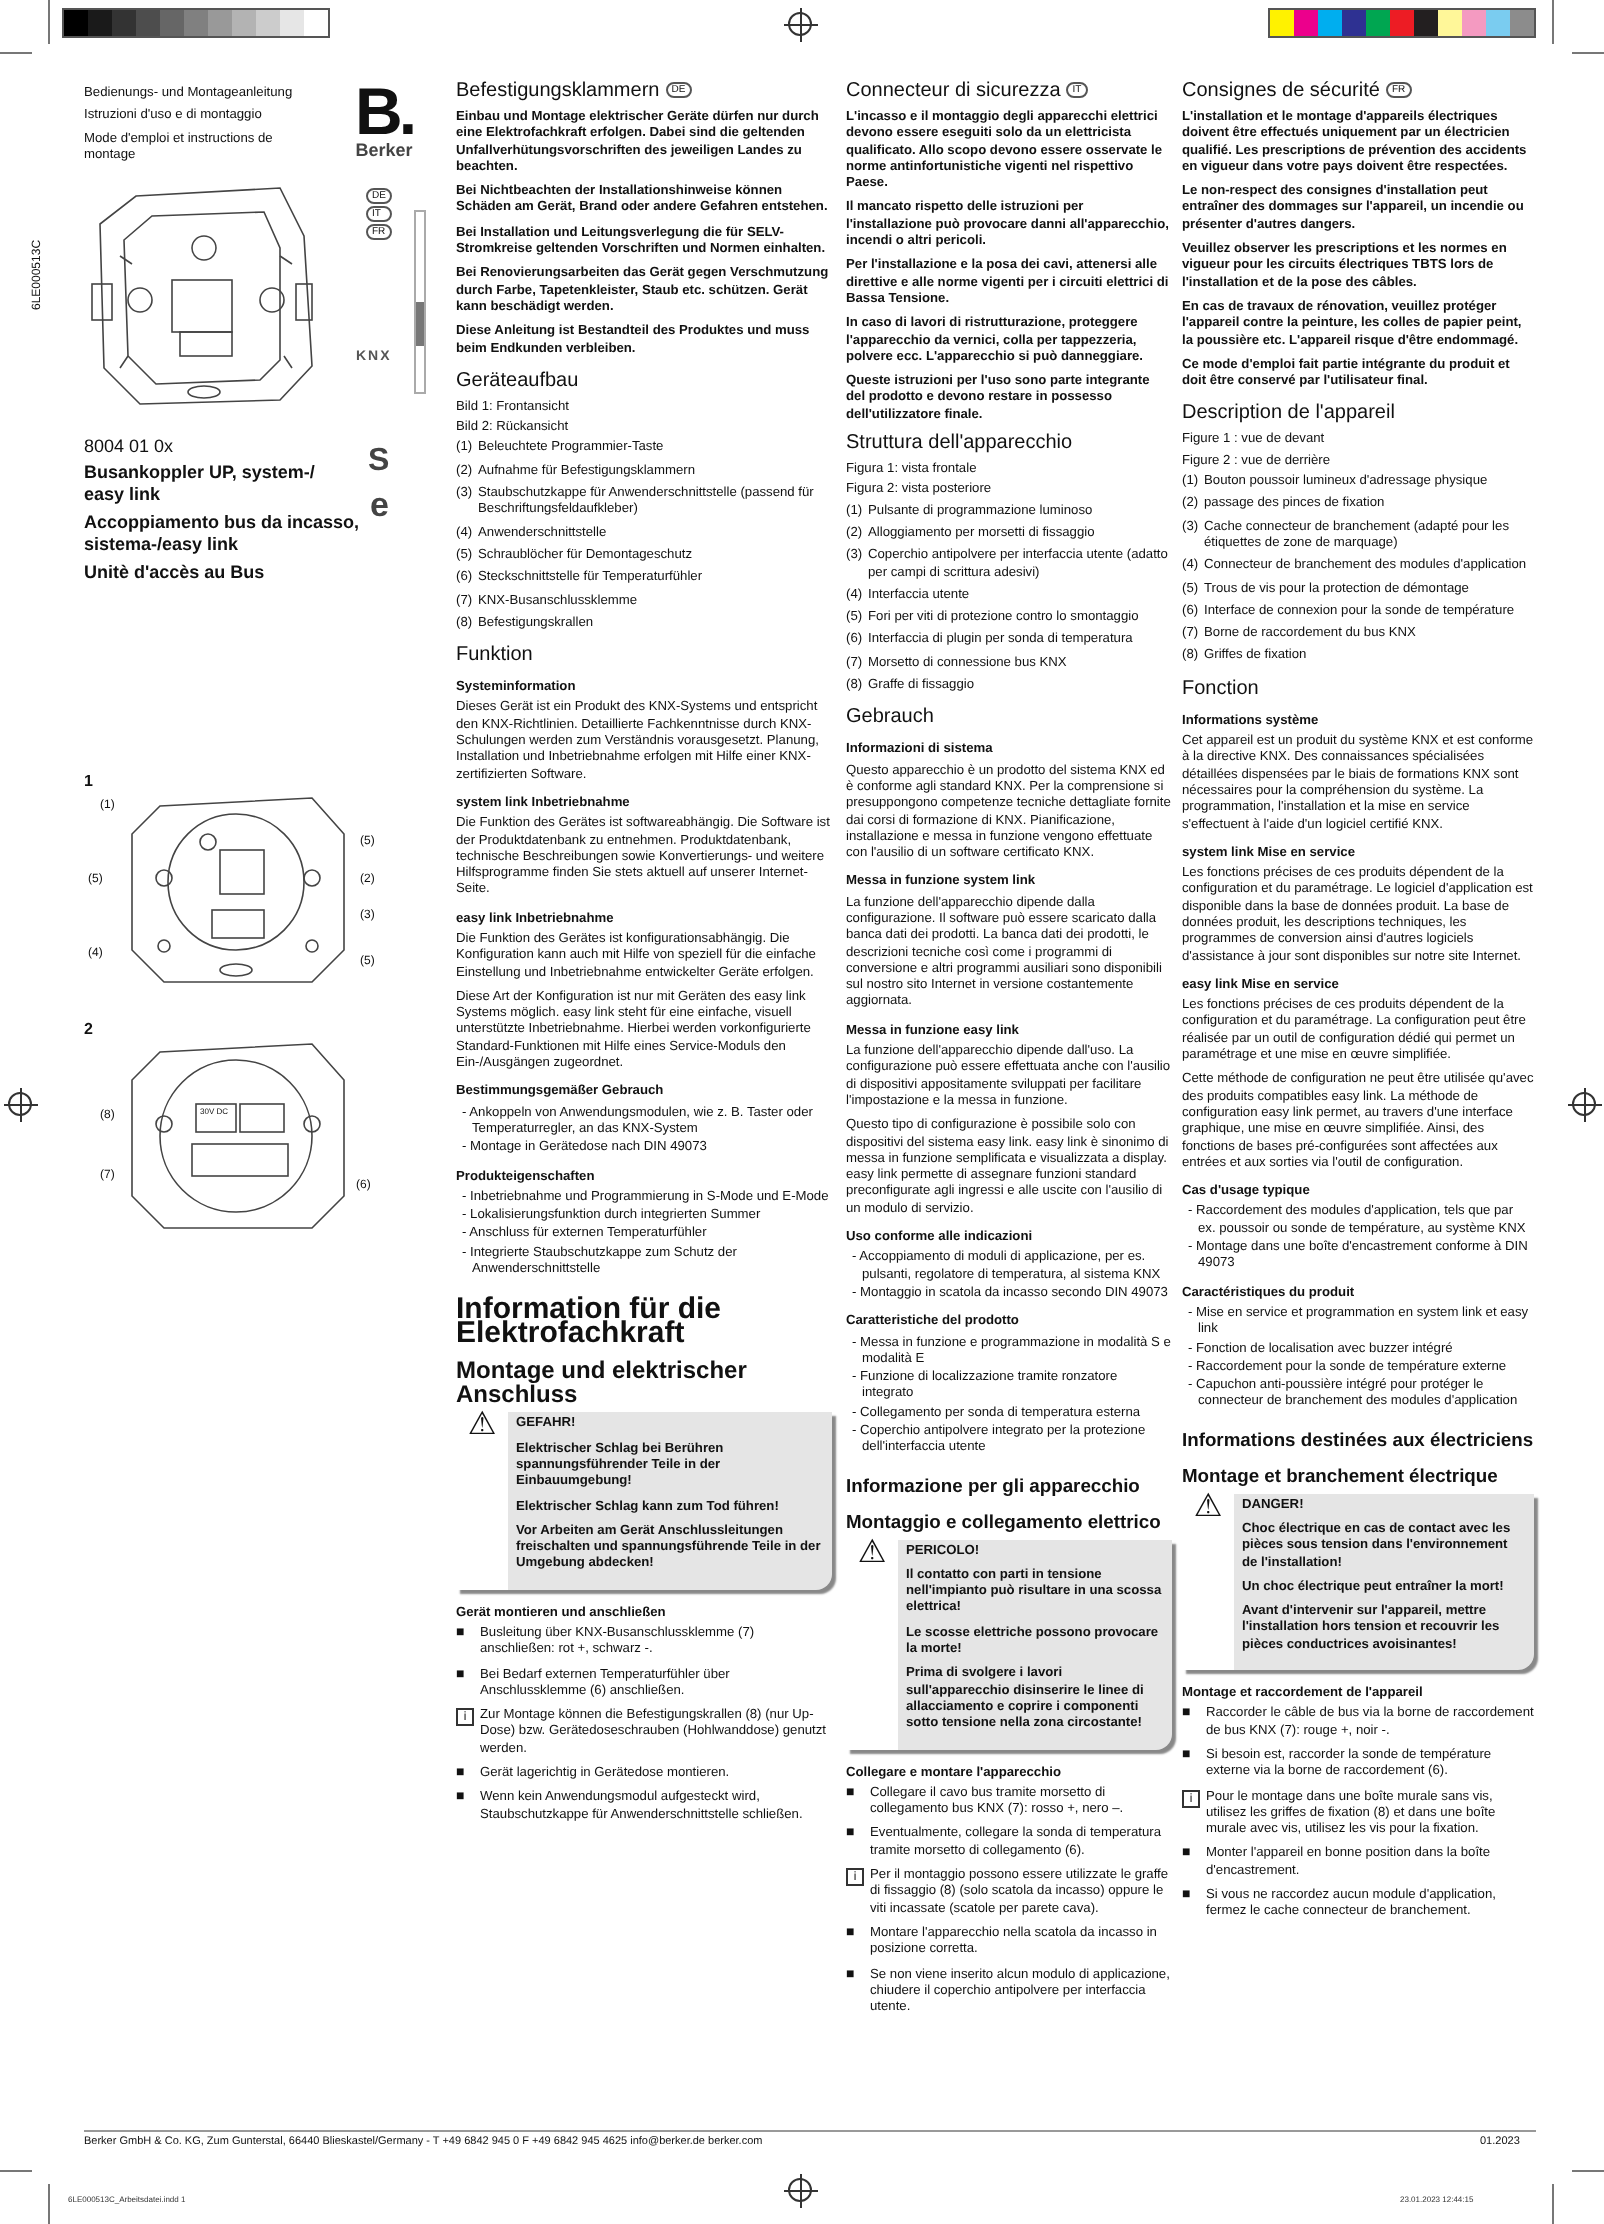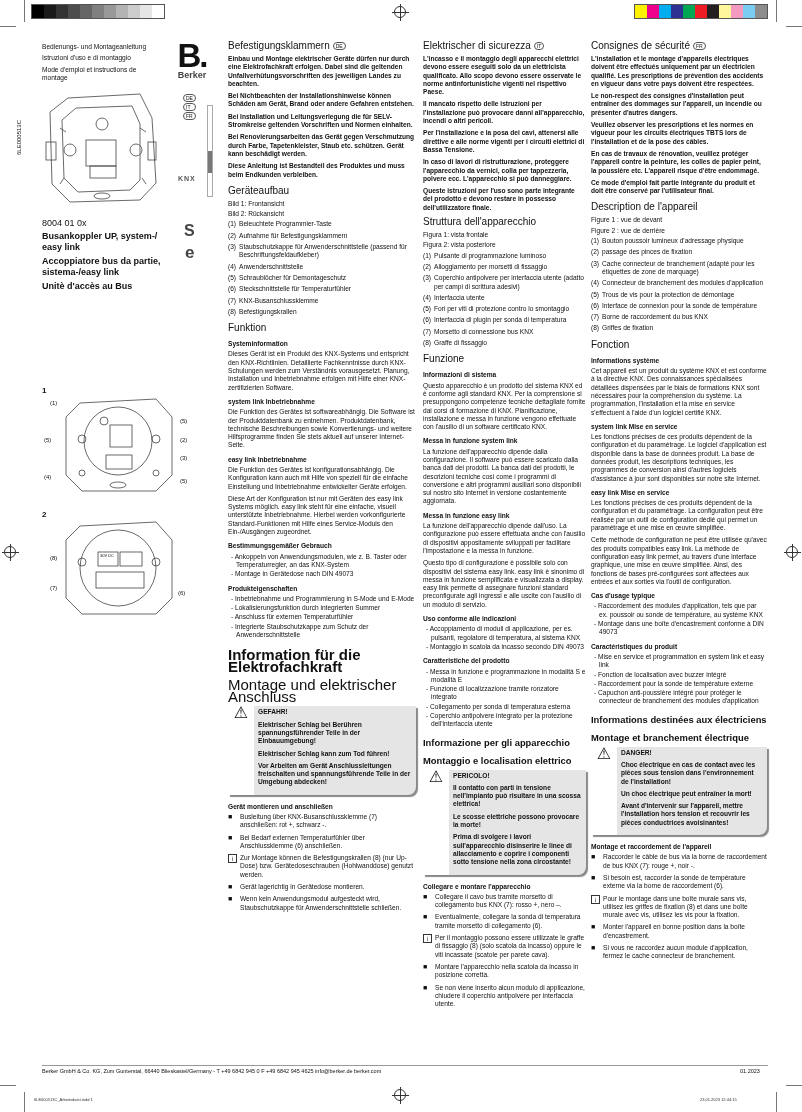--- a/index.html
+++ b/index.html
@@ -106,21 +106,21 @@
     <rect x="6" y="54" width="10" height="18"></rect>
     <rect x="108" y="54" width="8" height="18"></rect>
     <ellipse cx="62" cy="108" rx="8" ry="3"></ellipse>
     <path d="M20 40 L26 44 M100 40 L106 44 M24 90 L20 96 M102 90 L106 96"></path>
   </g>
 </svg>
 
 <div class="col" style="left:42px;top:218px;width:150px;font-size:9px;line-height:11px">
   <div style="margin-bottom:2px">8004 01 0x</div>
   <div style="font-weight:bold;margin-bottom:3px;width:120px">Busankoppler UP, system-/ easy link</div>
-  <div style="font-weight:bold;margin-bottom:3px">Accoppiatore bus da partie, sistema-/easy link</div>
+  <div style="font-weight:bold;margin-bottom:3px">Accoppiamento bus da incasso, sistema-/easy link</div>
   <div style="font-weight:bold">Unitè d'accès au Bus</div>
 </div>
 <div class="abs" style="left:184px;top:222px;font-size:16px;font-weight:bold;color:#444">S</div>
 <div class="abs" style="left:185px;top:243px;font-size:17px;font-weight:bold;color:#444">e</div>
 
 <div class="abs" style="left:42px;top:386px;font-size:8px;font-weight:bold">1</div>
 <svg class="abs" style="left:60px;top:395px" width="120" height="100" viewBox="0 0 120 100">
   <g fill="none" stroke="#444" stroke-width="0.8">
     <path d="M20 8 L96 4 L112 22 L112 80 L96 96 L22 96 L6 80 L6 22 Z"></path>
     <circle cx="58" cy="46" r="34"></circle>
@@ -221,21 +221,21 @@
       <div class="dash">- Montage in Gerätedose nach DIN 49073</div>
     </div>
   <div class="sub">Produkteigenschaften</div>
   <div id="de-props">
       <div class="dash">- Inbetriebnahme und Programmierung in S-Mode und E-Mode</div>
       <div class="dash">- Lokalisierungsfunktion durch integrierten Summer</div>
       <div class="dash">- Anschluss für externen Temperaturfühler</div>
       <div class="dash">- Integrierte Staubschutzkappe zum Schutz der Anwenderschnittstelle</div>
     </div>
   <div class="h1" style="margin-top:10px;font-weight:bold;font-size:15px">Information für die Elektrofachkraft</div>
-  <div class="h1" style="margin-top:6px;font-weight:normal;font-size:15px">Montage und elektrischer Anschluss</div>
+  <div class="h1" style="margin-top:6px;font-weight:bold;font-size:12px">Montage und elektrischer Anschluss</div>
   <div class="warn">
     <div class="ico">⚠</div>
     <div class="txt">
       <p>GEFAHR!</p>
       <p>Elektrischer Schlag bei Berühren spannungsführender Teile in der Einbauumgebung!</p>
       <p>Elektrischer Schlag kann zum Tod führen!</p>
       <p>Vor Arbeiten am Gerät Anschlussleitungen freischalten und spannungsführende Teile in der Umgebung abdecken!</p>
     </div>
   </div>
   <div class="sub">Gerät montieren und anschließen</div>
@@ -257,21 +257,21 @@
         <span>Gerät lagerichtig in Gerätedose montieren.</span>
       </div>
       <div class="bul">
         <span class="b">■</span>
         <span>Wenn kein Anwendungsmodul aufgesteckt wird, Staubschutzkappe für Anwenderschnittstelle schließen.</span>
       </div>
     </div>
 </div>
 
 <div class="col" style="left:423px;width:163px">
-  <div class="h1"><span>Elektrischer di sicurezza</span><span class="lang">IT</span></div>
+  <div class="h1"><span>Connecteur di sicurezza</span><span class="lang">IT</span></div>
   <div class="bold" id="it-safety">
       <p>L'incasso e il montaggio degli apparecchi elettrici devono essere eseguiti solo da un elettricista qualificato. Allo scopo devono essere osservate le norme antinfortunistiche vigenti nel rispettivo Paese.</p>
       <p>Il mancato rispetto delle istruzioni per l'installazione può provocare danni all'apparecchio, incendi o altri pericoli.</p>
       <p>Per l'installazione e la posa dei cavi, attenersi alle direttive e alle norme vigenti per i circuiti elettrici di Bassa Tensione.</p>
       <p>In caso di lavori di ristrutturazione, proteggere l'apparecchio da vernici, colla per tappezzeria, polvere ecc. L'apparecchio si può danneggiare.</p>
       <p>Queste istruzioni per l'uso sono parte integrante del prodotto e devono restare in possesso dell'utilizzatore finale.</p>
     </div>
   <div class="h1" style="margin-top:2px">Struttura dell'apparecchio</div>
   <div id="it-figs">
       <p style="margin-bottom: 2px;">Figura 1: vista frontale</p>
@@ -304,42 +304,42 @@
       </div>
       <div class="li">
         <span class="n">(7)</span>
         <span>Morsetto di connessione bus KNX</span>
       </div>
       <div class="li">
         <span class="n">(8)</span>
         <span>Graffe di fissaggio</span>
       </div>
     </div>
-  <div class="h1" style="margin-top:6px">Funzione</div>
+  <div class="h1" style="margin-top:6px">Gebrauch</div>
   <div class="sub">Informazioni di sistema</div>
   <p>Questo apparecchio è un prodotto del sistema KNX ed è conforme agli standard KNX. Per la comprensione si presuppongono competenze tecniche dettagliate fornite dai corsi di formazione di KNX. Pianificazione, installazione e messa in funzione vengono effettuate con l'ausilio di un software certificato KNX.</p>
   <div class="sub">Messa in funzione system link</div>
   <p>La funzione dell'apparecchio dipende dalla configurazione. Il software può essere scaricato dalla banca dati dei prodotti. La banca dati dei prodotti, le descrizioni tecniche così come i programmi di conversione e altri programmi ausiliari sono disponibili sul nostro sito Internet in versione costantemente aggiornata.</p>
   <div class="sub">Messa in funzione easy link</div>
   <p>La funzione dell'apparecchio dipende dall'uso. La configurazione può essere effettuata anche con l'ausilio di dispositivi appositamente sviluppati per facilitare l'impostazione e la messa in funzione.</p>
   <p>Questo tipo di configurazione è possibile solo con dispositivi del sistema easy link. easy link è sinonimo di messa in funzione semplificata e visualizzata a display. easy link permette di assegnare funzioni standard preconfigurate agli ingressi e alle uscite con l'ausilio di un modulo di servizio.</p>
   <div class="sub">Uso conforme alle indicazioni</div>
   <div id="it-use">
       <div class="dash">- Accoppiamento di moduli di applicazione, per es. pulsanti, regolatore di temperatura, al sistema KNX</div>
       <div class="dash">- Montaggio in scatola da incasso secondo DIN 49073</div>
     </div>
   <div class="sub">Caratteristiche del prodotto</div>
   <div id="it-props">
       <div class="dash">- Messa in funzione e programmazione in modalità S e modalità E</div>
       <div class="dash">- Funzione di localizzazione tramite ronzatore integrato</div>
       <div class="dash">- Collegamento per sonda di temperatura esterna</div>
       <div class="dash">- Coperchio antipolvere integrato per la protezione dell'interfaccia utente</div>
     </div>
   <div class="h1" style="margin-top:8px;font-weight:bold;font-size:9.4px">Informazione per gli apparecchio</div>
-  <div class="h1" style="margin-top:6px;font-weight:bold;font-size:9.4px">Montaggio e localisation elettrico</div>
+  <div class="h1" style="margin-top:6px;font-weight:bold;font-size:9.4px">Montaggio e collegamento elettrico</div>
   <div class="warn">
     <div class="ico">⚠</div>
     <div class="txt">
       <p>PERICOLO!</p>
       <p>Il contatto con parti in tensione nell'impianto può risultare in una scossa elettrica!</p>
       <p>Le scosse elettriche possono provocare la morte!</p>
       <p>Prima di svolgere i lavori sull'apparecchio disinserire le linee di allacciamento e coprire i componenti sotto tensione nella zona circostante!</p>
     </div>
   </div>
   <div class="sub">Collegare e montare l'apparecchio</div>

